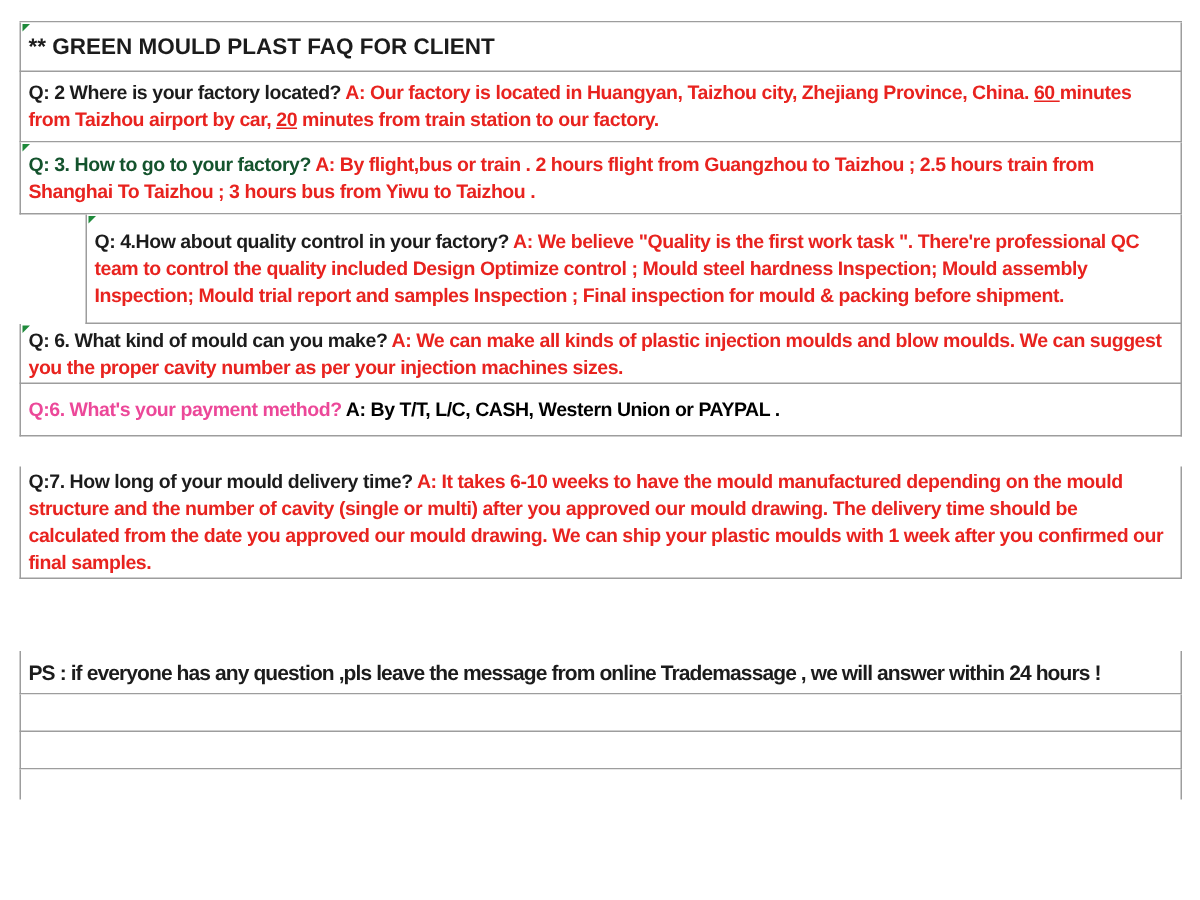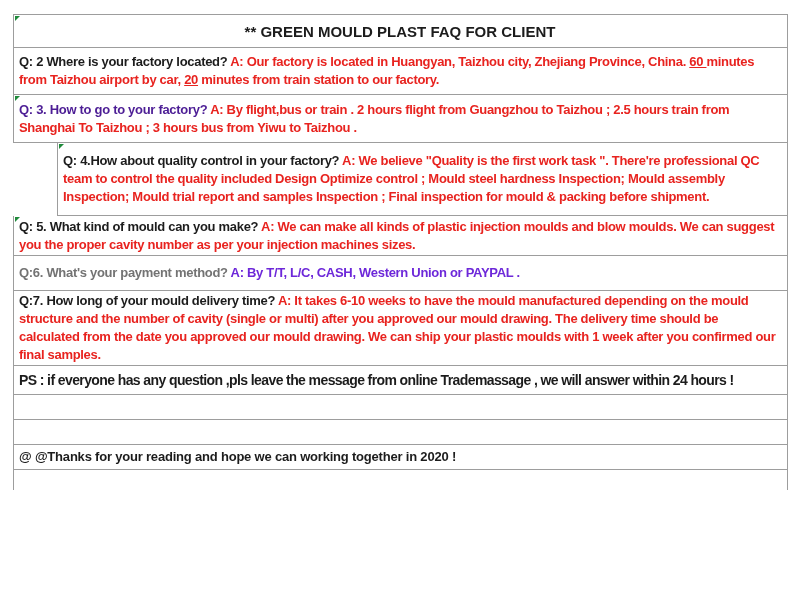--- a/index.html
+++ b/index.html
@@ -24,21 +24,20 @@
     background:#ffffff;
   }
   .row .txt{
     font-size:13px;
     font-weight:700;
     line-height:18px;
     letter-spacing:-0.3px;
     color:#1c1c1c;
   }
   .row.title-row{
-    justify-content:center;
     text-align:center;
   }
   .row.title-row .txt{
     font-size:15px;
     letter-spacing:0;
     line-height:17px;
   }
   .row.ps-row .txt{
     font-size:14px;
     letter-spacing:-0.6px;
@@ -66,39 +65,36 @@
   <div class="row title-row" style="height:33px;">
     <span class="tri"></span>
     <span class="txt">** GREEN MOULD PLAST FAQ FOR CLIENT</span>
   </div>
   <div id="rows">
       <div class="row" style="height: 47px;">
         <span class="txt"><span style="color: rgb(28, 28, 28);">Q: 2 Where is your factory located? </span><span style="color: rgb(232, 35, 31);">A: Our factory is located in Huangyan, Taizhou city, Zhejiang Province, China. </span><span class="seg-u" style="color: rgb(232, 35, 31);">60 </span><span style="color: rgb(232, 35, 31);">minutes from Taizhou airport by car, </span><span class="seg-u" style="color: rgb(232, 35, 31);">20</span><span style="color: rgb(232, 35, 31);"> minutes from train station to our factory.</span></span>
       </div>
       <div class="row" style="height: 48px;">
         <span class="tri" style="border-top-color: rgb(31, 138, 59);"></span>
-        <span class="txt"><span style="color: #4c1d95;">Q: 3. How to go to your factory? </span><span style="color: rgb(232, 35, 31);">A: By flight,bus or train . 2 hours flight from Guangzhou to Taizhou ; 2.5 hours train from Shanghai To Taizhou ; 3 hours bus from Yiwu to Taizhou .</span></span>
+        <span class="txt"><span style="color: #14532d;">Q: 3. How to go to your factory? </span><span style="color: rgb(232, 35, 31);">A: By flight,bus or train . 2 hours flight from Guangzhou to Taizhou ; 2.5 hours train from Shanghai To Taizhou ; 3 hours bus from Yiwu to Taizhou .</span></span>
       </div>
       <div class="row" style="height: 73px; margin-left: 44px;">
         <span class="tri" style="border-top-color: rgb(31, 138, 59);"></span>
         <span class="txt"><span style="color: rgb(28, 28, 28);">Q: 4.How about quality control in your factory? </span><span style="color: rgb(232, 35, 31);">A: We believe "Quality is the first work task ". There're professional QC team to control the quality included Design Optimize control ;  Mould steel hardness Inspection; Mould assembly Inspection;  Mould trial report and samples Inspection ; Final inspection for mould &amp; packing before shipment.</span></span>
       </div>
       <div class="row" style="height: 40px;">
         <span class="tri" style="border-top-color: rgb(31, 138, 59);"></span>
-        <span class="txt"><span style="color: rgb(28, 28, 28);">Q: 5. What kind of mould can you make? </span><span style="color: rgb(232, 35, 31);">A:  We can make all kinds of plastic injection moulds and blow moulds. We can suggest you the proper cavity number as per your injection machines sizes.</span></span>
+        <span class="txt"><span style="color: rgb(28, 28, 28);">Q: 6. What kind of mould can you make? </span><span style="color: rgb(232, 35, 31);">A:  We can make all kinds of plastic injection moulds and blow moulds. We can suggest you the proper cavity number as per your injection machines sizes.</span></span>
       </div>
       <div class="row" style="height: 35px;">
-        <span class="txt"><span style="color: #737373;">Q:6. What's your payment method? </span><span style="color: #6d28d9;">A: By T/T, L/C, CASH, Western Union or PAYPAL .</span></span>
+        <span class="txt"><span style="color: #ec4899;">Q:6. What's your payment method? </span><span style="color: #000000;">A: By T/T, L/C, CASH, Western Union or PAYPAL .</span></span>
       </div>
-      <div class="row" style="height: 75px;">
+      <div class="row" style="height: 75px; margin-top: 20px;">
         <span class="txt"><span style="color: rgb(28, 28, 28);">Q:7. How long of your mould delivery time? </span><span style="color: rgb(232, 35, 31);">A:  It takes 6-10 weeks to have the mould manufactured depending on the mould structure and the number of cavity (single or multi) after you approved our mould drawing. The delivery time should be calculated from the date you approved our mould drawing. We can ship your plastic moulds with 1 week after you confirmed our final samples.</span></span>
       </div>
-      <div class="row ps-row" style="height: 29px;">
+      <div class="row ps-row" style="height: 29px; margin-top: 48px;">
         <span class="txt"><span style="color: rgb(28, 28, 28);">PS : if everyone has any question ,pls leave the message from online Trademassage , we will answer within  24 hours !</span></span>
       </div>
       <div class="row" style="height: 25px;"></div>
       <div class="row" style="height: 25px;"></div>
-      <div class="row thanks-row" style="height: 25px;">
-        <span class="txt"><span style="color: rgb(28, 28, 28);">@ @Thanks for your reading and hope we can working together in 2020 !</span></span>
-      </div>
       <div class="row tail-row" style="height: 20px;"></div>
     </div>
 </div>
 
 </body></html>

